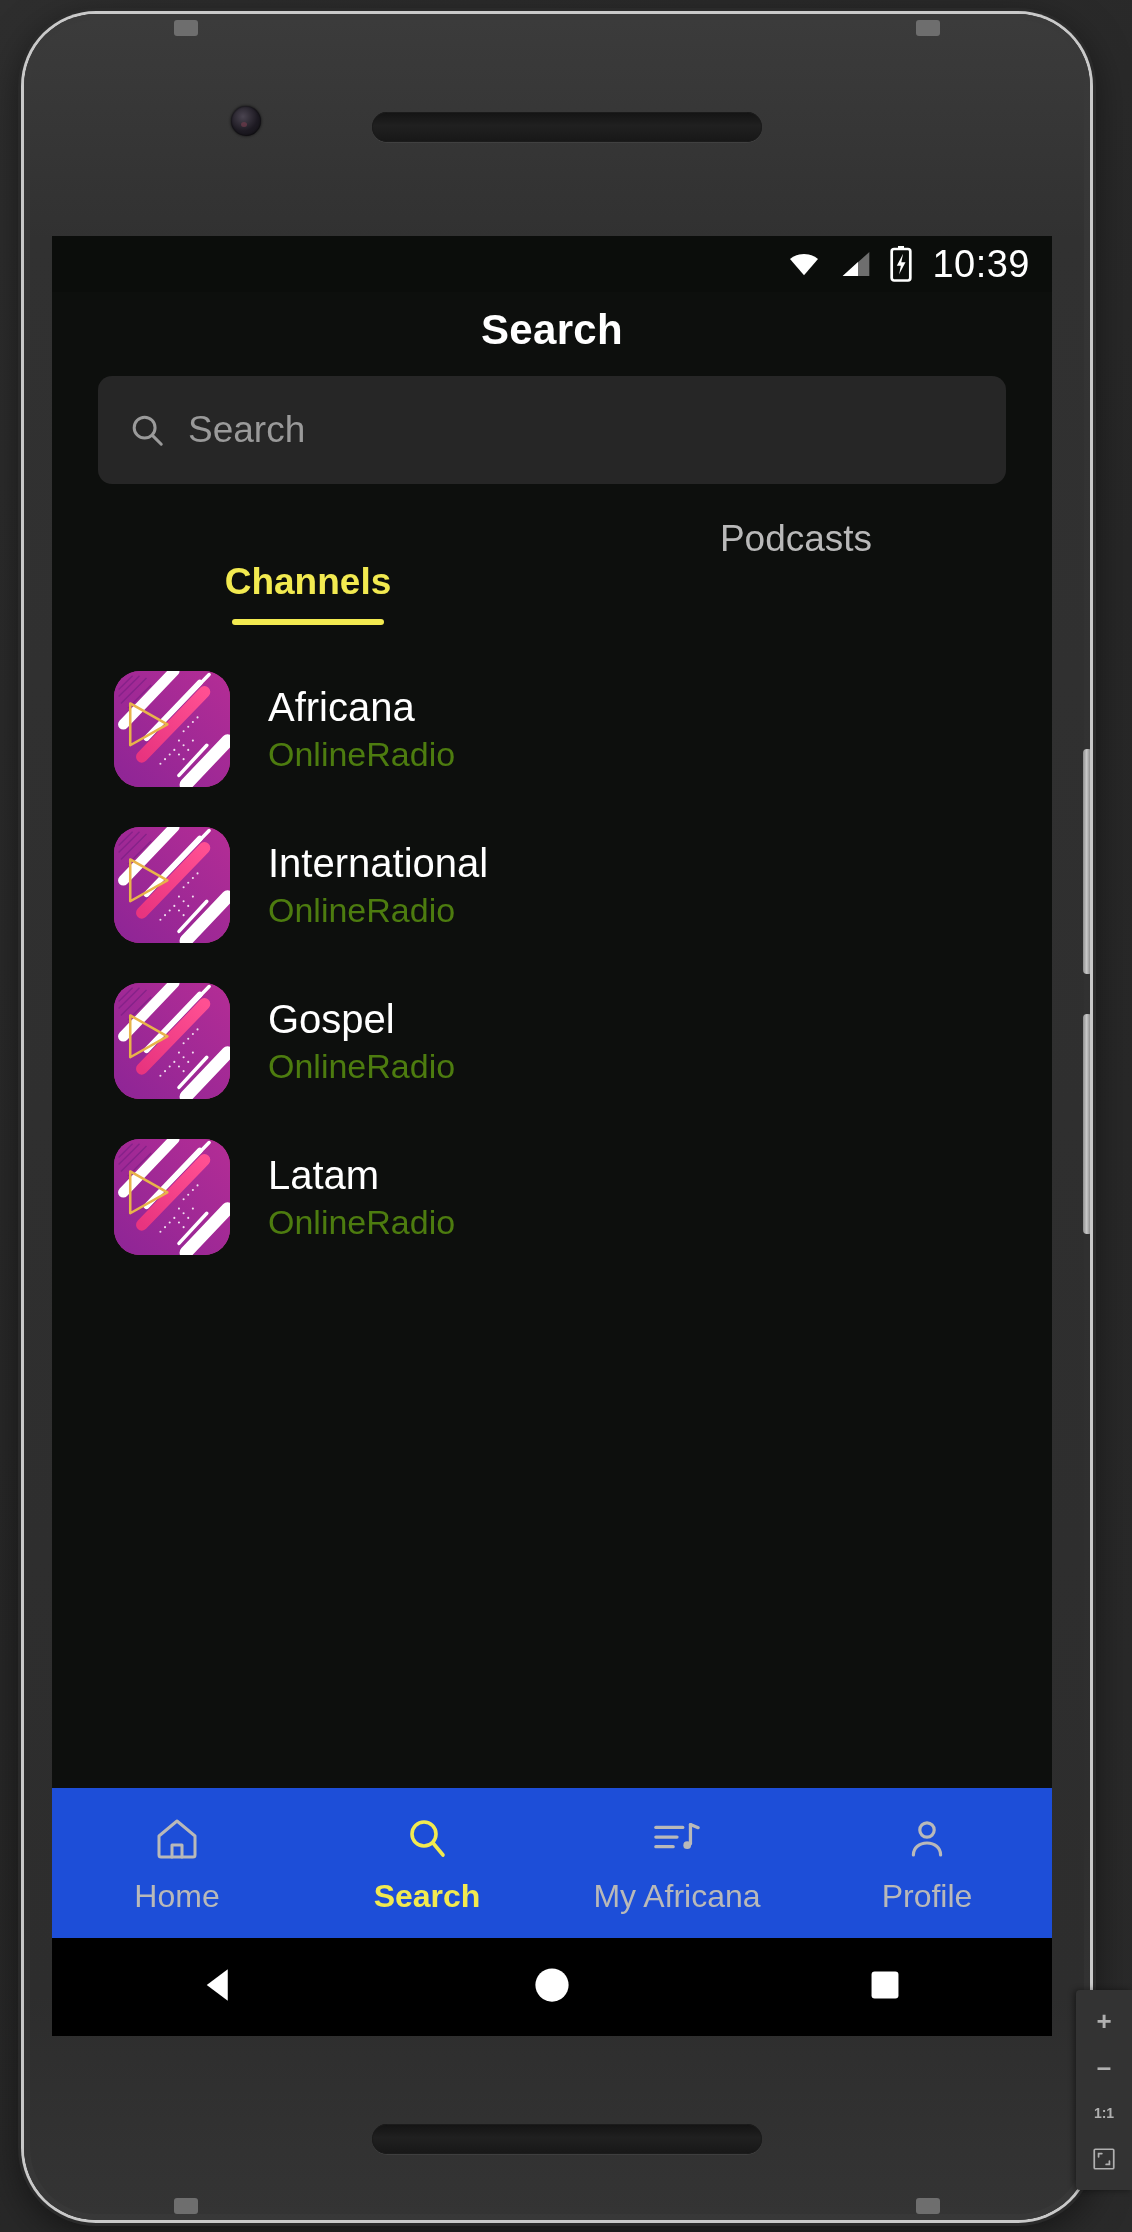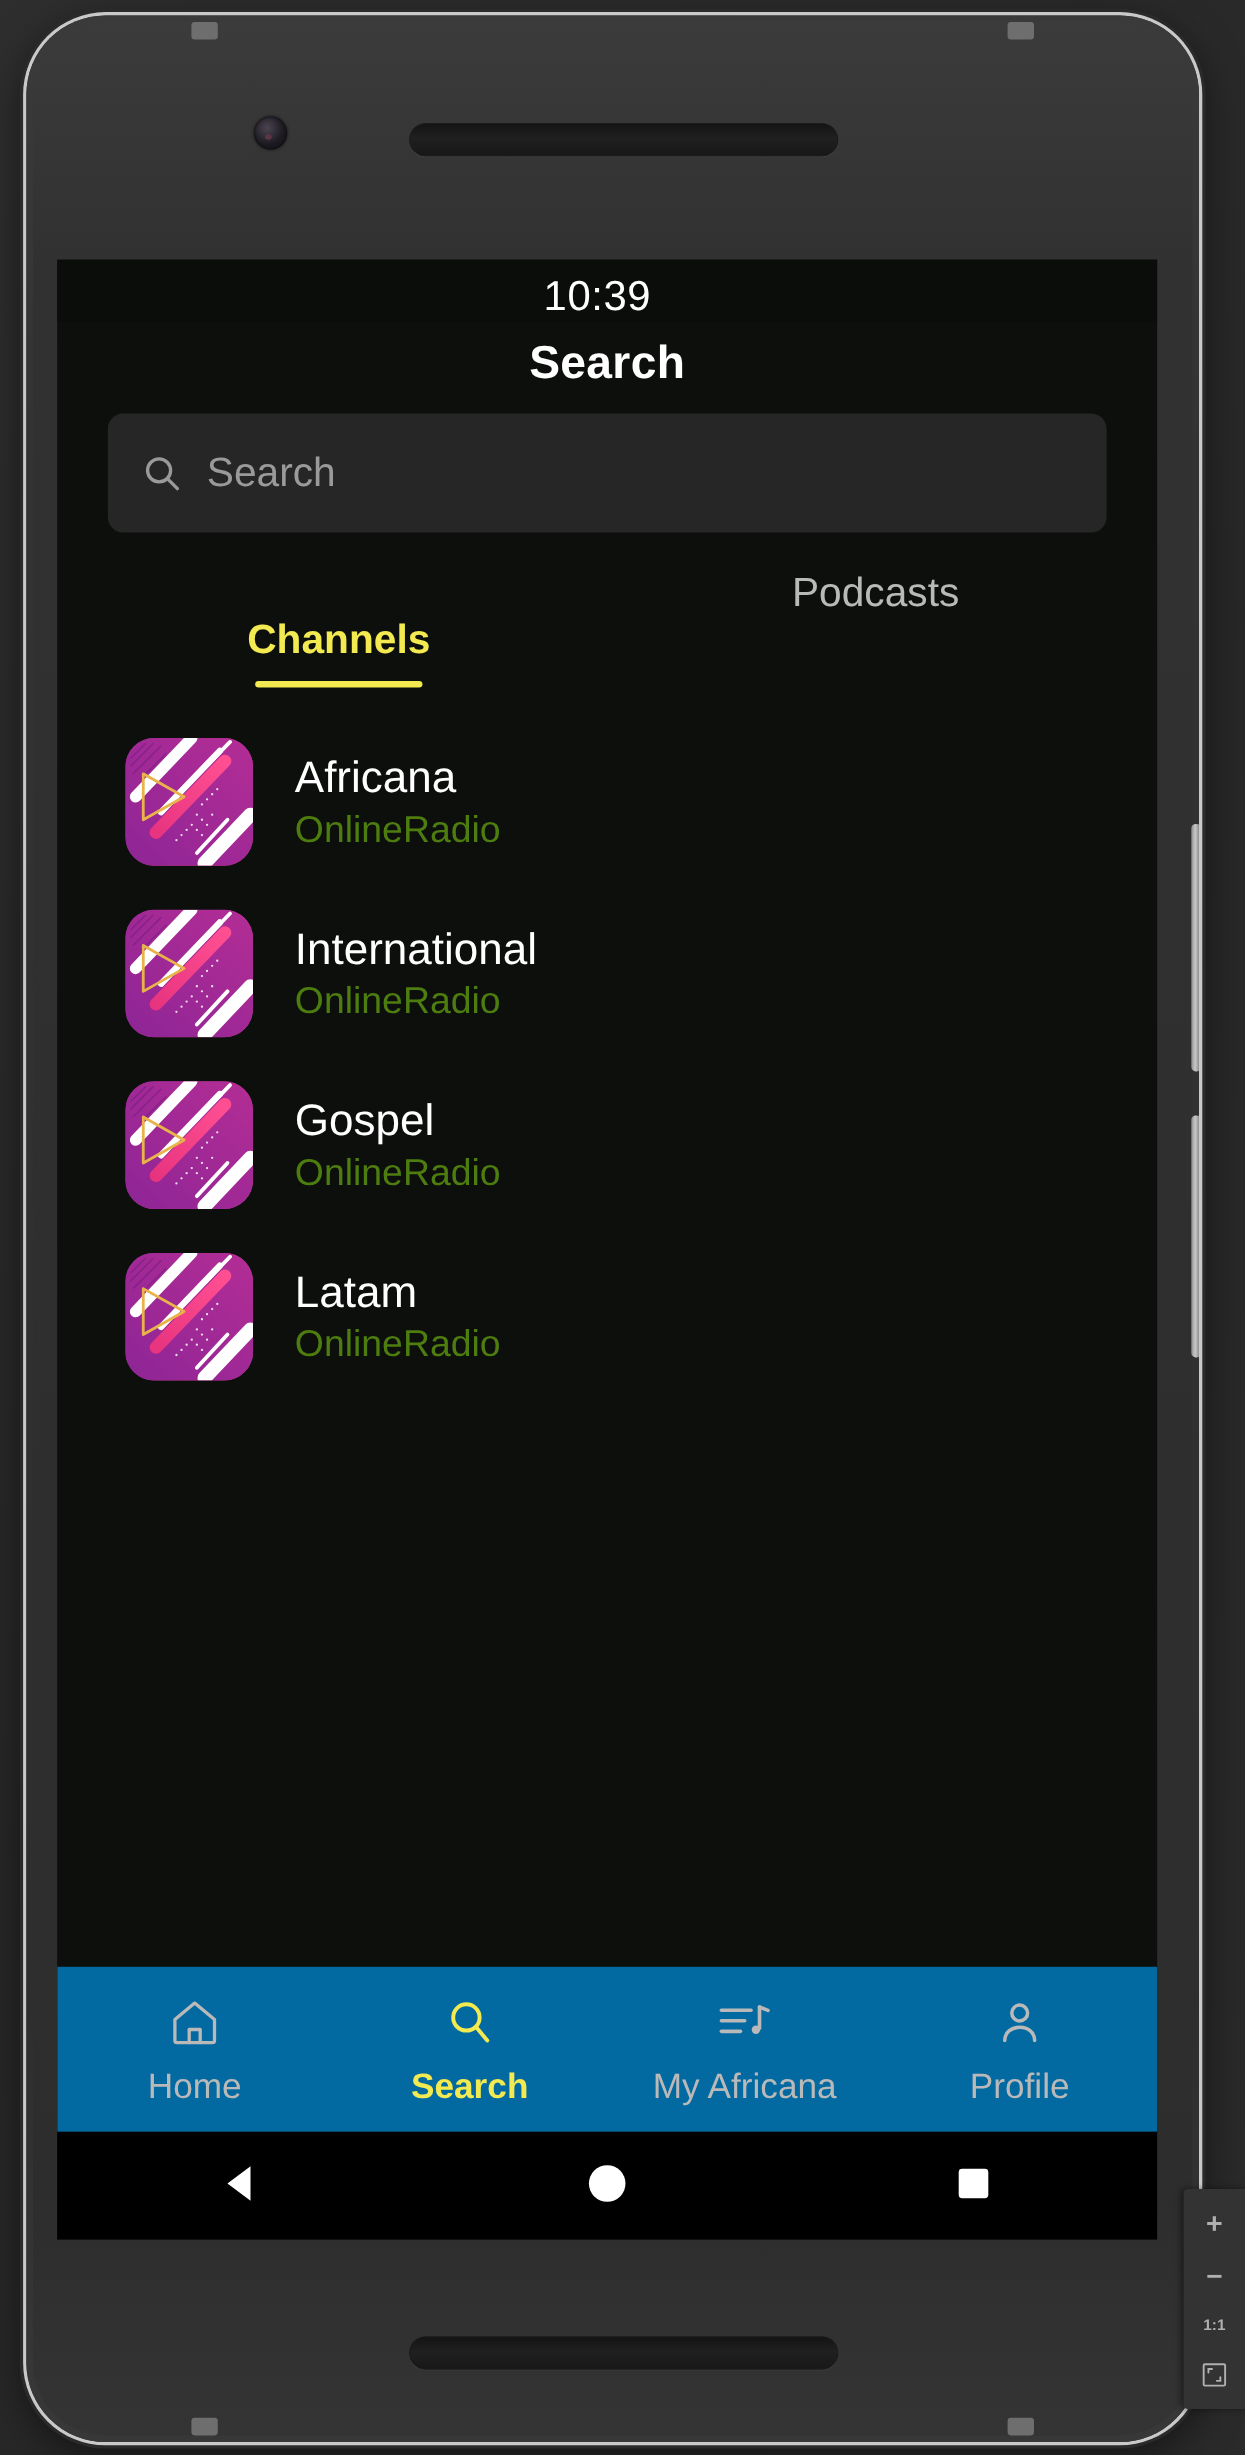--- a/index.html
+++ b/index.html
@@ -54,21 +54,21 @@
   
   #screen {
     position:absolute; left:28px; top:222px;
     width:1000px; height:1800px;
     background:#0d0f0d;
     overflow:hidden;
   }
 
   
   #statusbar { height:56px; display:flex; align-items:center; justify-content:flex-end;
-               padding-right:22px; gap:14px; background:#0b0d0b;flex-direction:column; }
+               padding-right:22px; gap:14px; background:#0b0d0b; }
   #statusbar .glyph { display:flex; align-items:center; }
   #clock { color:#fff; font-size:38px; font-weight:400; letter-spacing:.5px;
            font-family:"Liberation Sans", sans-serif; margin-left:4px; }
 
   
   #app-title { text-align:center; color:#fff; font-size:42px; font-weight:700;
                padding:14px 0 22px; letter-spacing:.3px; }
 
   
   #search-wrap { padding:0 46px; }
@@ -93,21 +93,21 @@
   .thumb { width:116px; height:116px; border-radius:26px; position:relative;
            overflow:hidden; flex:none;
            background:linear-gradient(135deg,#a32a9e 0%,#b32d97 30%,#c5308e 55%,#c23a8f 100%); }
   .thumb svg { position:absolute; inset:0; width:100%; height:100%; display:block; }
   .item-text { display:flex; flex-direction:column; gap:10px; }
   .item-title { color:#fff; font-size:40px; font-weight:400; line-height:1; }
   .item-sub { color:#4d7c0f; font-size:34px; line-height:1; }
 
   
   #bottomnav { position:absolute; left:0; bottom:98px; width:100%; height:150px;
-               display:flex; align-items:center; background:#0369a1; }
+               display:flex; align-items:center; background:#1d4ed8; }
   .nav-item { flex:1; display:flex; flex-direction:column; align-items:center; gap:12px; }
   .nav-label { font-size:32px; color:#b9b9b9; }
   .nav-item.active .nav-label { color:#f2ea50; font-weight:700; }
   .nav-icon { height:54px; display:flex; align-items:center; justify-content:center; }
 
   
   #sysnav { position:absolute; left:0; bottom:0; width:100%; height:98px;
             background:#000; display:flex; align-items:center; }
   .sys-btn { flex:1; display:flex; align-items:center; justify-content:center; }
 

